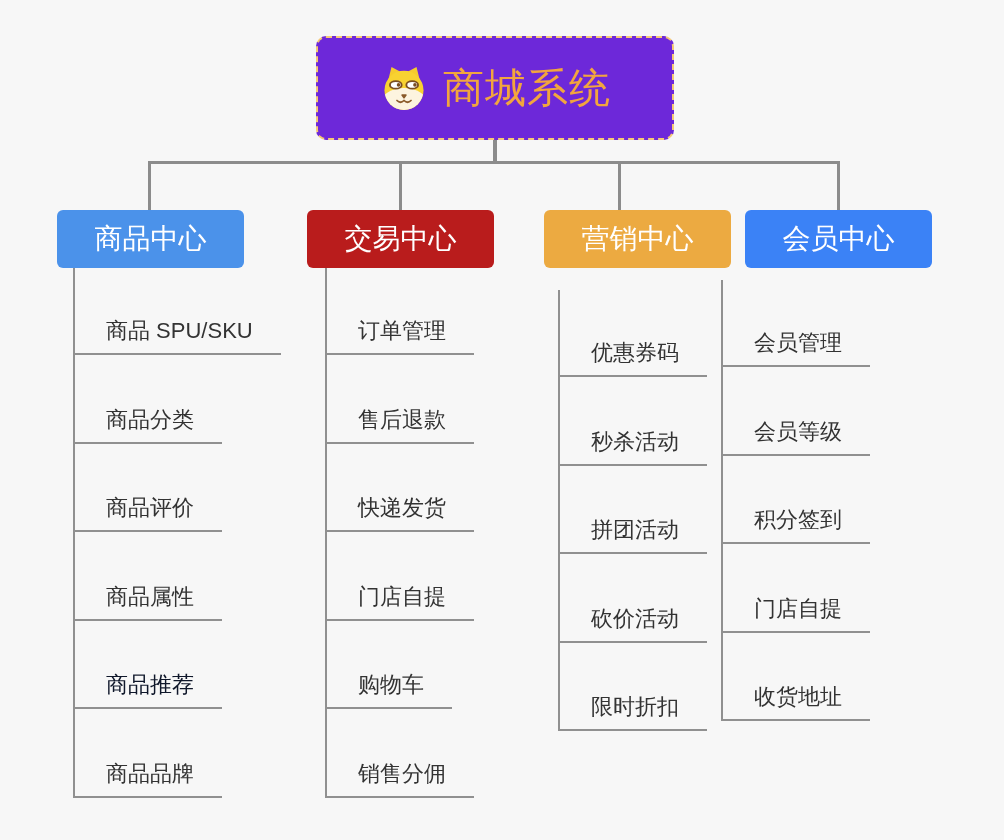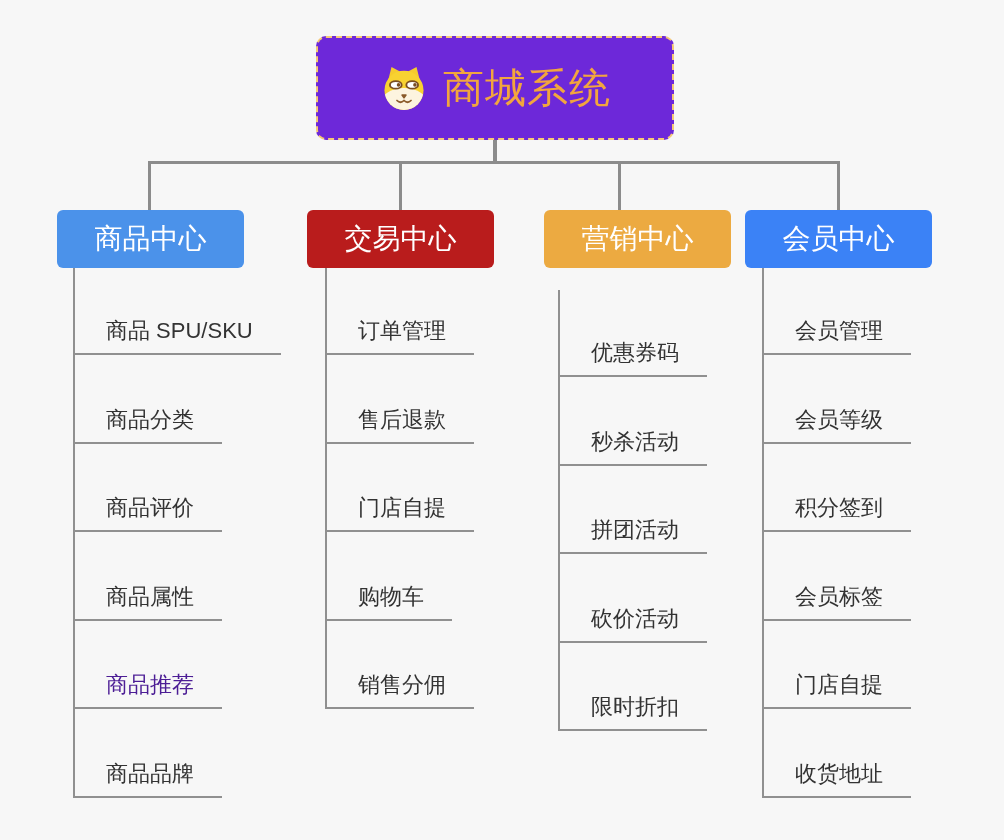--- a/index.html
+++ b/index.html
@@ -36,21 +36,21 @@
     border-radius:6px;color:#FFFFFF;font-size:28px;
     display:flex;align-items:center;justify-content:center;
     white-space:nowrap;box-sizing:border-box;
   }
   .branch-box.b0{left:57px;} .branch-box.b1{left:307px;}
   .branch-box.b2{left:536px;margin-left:8px;} .branch-box.b3{left:745px;}
 
   
   .child-col{position:absolute;top:268px;}
   .child-col.c0{left:73px;} .child-col.c1{left:325px;}
-  .child-col.c2{left:558px;margin-top:22px;} .child-col.c3{left:762px;}
+  .child-col.c2{left:558px;margin-top:22px;} .child-col.c3{left:721px;margin-top:12px;}
   .child-col::before{
     content:"";position:absolute;left:0;top:0;bottom:0;width:2px;background:#909090;
   }
   .child-item{height:88.5px;display:flex;align-items:flex-end;}
   .child-item:first-child{height:87px;}
   .child-node{
     border-bottom:2px solid #909090;
     padding:0 28px 7px 33px;
     font-size:22px;color:#333333;white-space:nowrap;
     width:-moz-fit-content;width:fit-content;
@@ -105,33 +105,36 @@
     <div class="child-item">
         <div class="child-node" style="color: rgb(51, 51, 51);">商品分类</div>
       </div>
     <div class="child-item">
         <div class="child-node" style="color: rgb(51, 51, 51);">商品评价</div>
       </div>
     <div class="child-item">
         <div class="child-node" style="color: rgb(51, 51, 51);">商品属性</div>
       </div>
     <div class="child-item">
-        <div class="child-node" style="color: #4c1d95; font-family: Liberation Mono, monospace;">商品推荐</div>
+        <div class="child-node" style="color: #0f172a; font-family: Liberation Mono, monospace;">商品推荐</div>
       </div>
     <div class="child-item">
         <div class="child-node" style="color: rgb(51, 51, 51);">商品品牌</div>
       </div>
   </div>
 
   <div class="child-col c1">
     <div class="child-item">
         <div class="child-node" style="color: rgb(51, 51, 51);">订单管理</div>
       </div>
     <div class="child-item">
         <div class="child-node" style="color: rgb(51, 51, 51);">售后退款</div>
+      </div>
+    <div class="child-item">
+        <div class="child-node" style="color: rgb(51, 51, 51);">快递发货</div>
       </div>
     <div class="child-item">
         <div class="child-node" style="color: rgb(51, 51, 51);">门店自提</div>
       </div>
     <div class="child-item">
         <div class="child-node" style="color: rgb(51, 51, 51);">购物车</div>
       </div>
     <div class="child-item">
         <div class="child-node" style="color: rgb(51, 51, 51);">销售分佣</div>
       </div>
@@ -159,23 +162,20 @@
     <div class="child-item">
         <div class="child-node" style="color: rgb(51, 51, 51);">会员管理</div>
       </div>
     <div class="child-item">
         <div class="child-node" style="color: rgb(51, 51, 51);">会员等级</div>
       </div>
     <div class="child-item">
         <div class="child-node" style="color: rgb(51, 51, 51);">积分签到</div>
       </div>
     <div class="child-item">
-        <div class="child-node" style="color: rgb(51, 51, 51);">会员标签</div>
-      </div>
-    <div class="child-item">
         <div class="child-node" style="color: rgb(51, 51, 51);">门店自提</div>
       </div>
     <div class="child-item">
         <div class="child-node" style="color: rgb(51, 51, 51);">收货地址</div>
       </div>
   </div>
 
 </div>
 
 </body></html>

